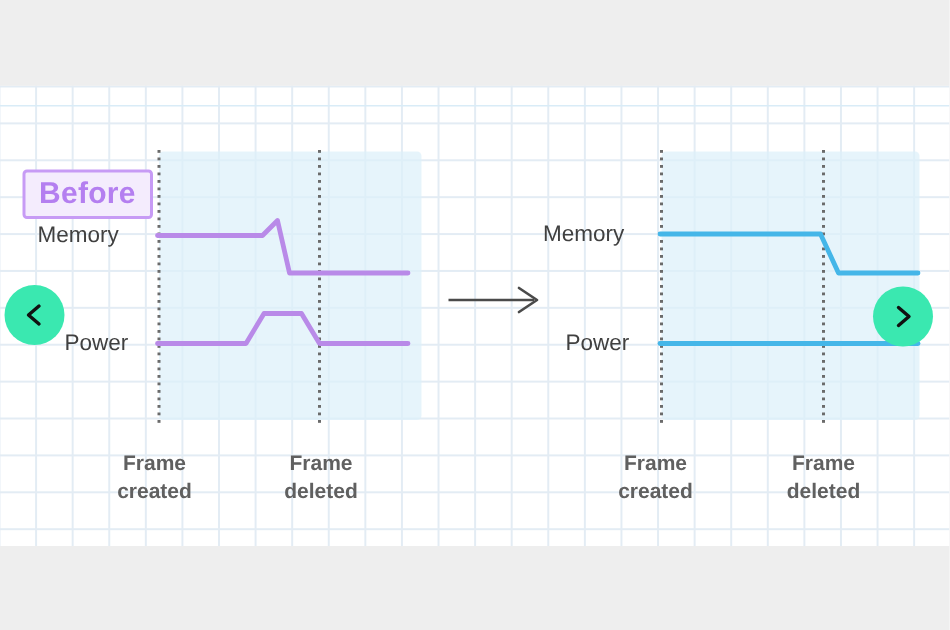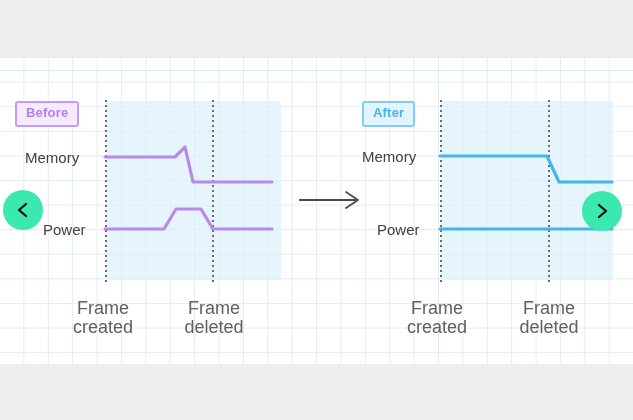--- a/index.html
+++ b/index.html
@@ -44,38 +44,40 @@
   .tick{
     position:absolute;width:2px;z-index:6;
     background-image:linear-gradient(to bottom,#6b6b6b 0 2px, transparent 2px 5px);
     background-size:2px 5px;
   }
 
   
   .badge{
     position:absolute;z-index:12;
     padding:3px 9px 4px 9px;
-    font-size:13px;font-weight:bold;letter-spacing:.2px;
+    font-size:20px;font-weight:bold;letter-spacing:.2px;
     border-radius:3px;border:2px solid;
     line-height:1.12;
+    margin-top:12px;
   }
   .badge.before{left:15px;top:101px;color:#b47ff0;border-color:#c79bf5;background:#f4ecfd;}
   .badge.after{left:362px;top:101px;color:#4bb4e8;border-color:#7fcdf0;background:#e2f4fd;}
 
   
   .slabel{
     position:absolute;z-index:12;color:#404040;font-size:15px;
     white-space:nowrap;transform:translateY(-50%);
   }
 
   
   .cap{
-    position:absolute;z-index:12;color:#606060;font-size:18px;
+    position:absolute;z-index:12;color:#606060;font-size:14px;
     text-align:center;line-height:19px;white-space:nowrap;
     transform:translateX(-50%);
+    font-weight:bold;
   }
 
   
   .plot{position:absolute;left:0;top:57px;width:633px;height:307px;z-index:8;overflow:visible;}
 
   
   .arrow{position:absolute;z-index:12;left:296px;top:186px;width:70px;height:28px;}
 
   
   .navbtn{
@@ -98,21 +100,20 @@
 
   <div class="shade left"></div>
   <div class="shade right"></div>
 
   <div class="tick" style="left:105px;top:100px;height:182px;"></div>
   <div class="tick" style="left:212px;top:100px;height:182px;"></div>
   <div class="tick" style="left:440px;top:100px;height:182px;"></div>
   <div class="tick" style="left:548px;top:100px;height:182px;"></div>
 
   <div class="badge before">Before</div>
-  <div class="badge after">After</div>
 
   <div class="slabel" style="left:25px;top:157px;">Memory</div>
   <div class="slabel" style="left:43px;top:229px;">Power</div>
   <div class="slabel" style="left:362px;top:156px;">Memory</div>
   <div class="slabel" style="left:377px;top:229px;">Power</div>
 
   <svg class="plot" viewBox="0 0 633 307">
 
     <polyline points="105,100 175,100 185,90 193,125 272,125" fill="none" stroke="#b98ae8" stroke-width="3.2" stroke-linejoin="round" stroke-linecap="round"></polyline>
 

